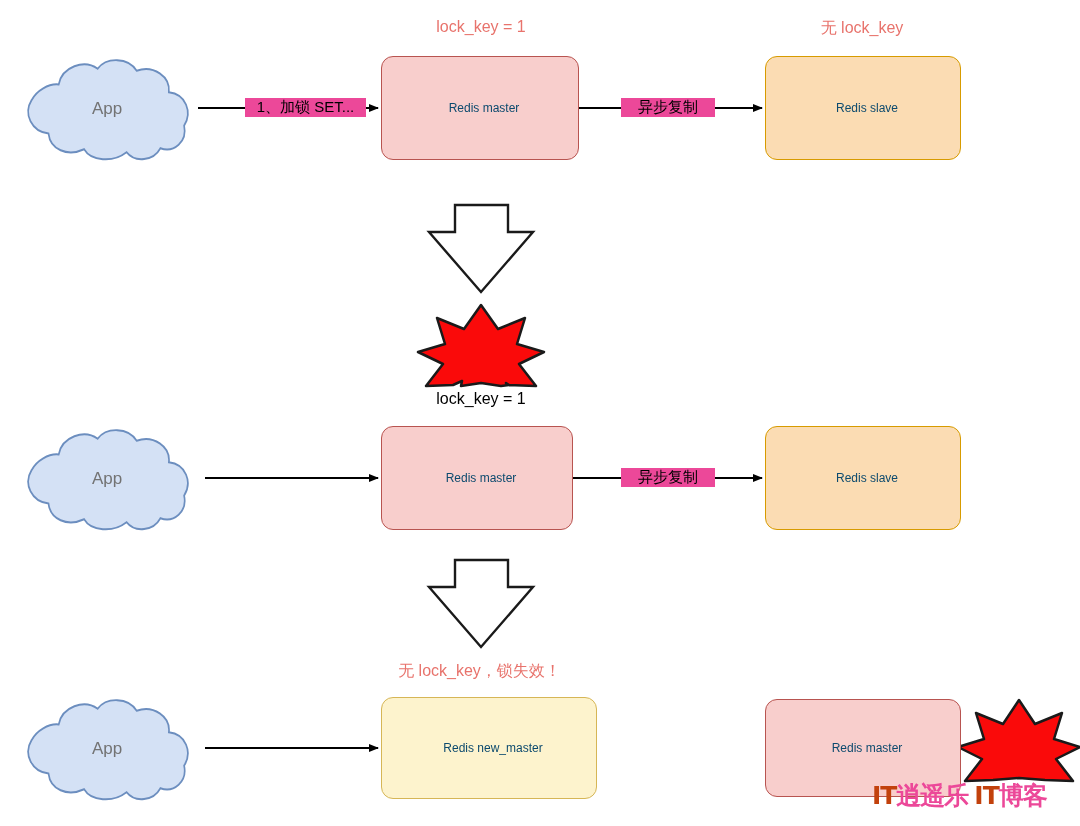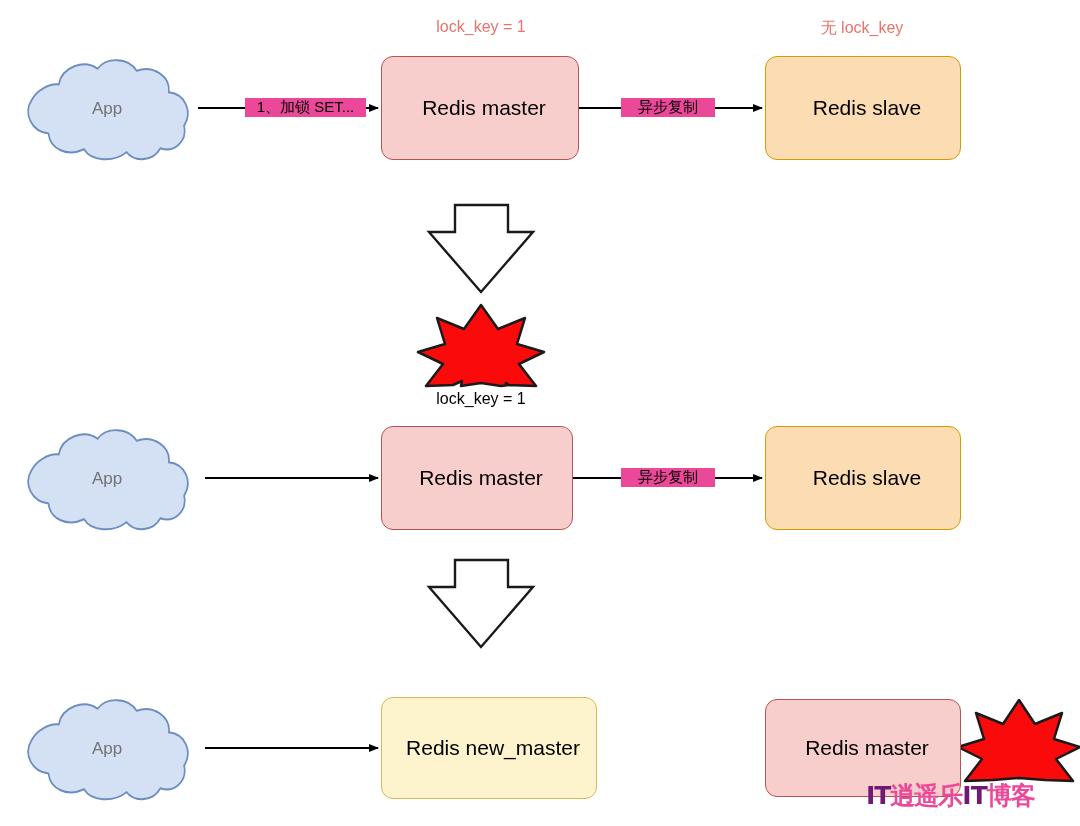--- a/index.html
+++ b/index.html
@@ -24,22 +24,22 @@
   .node {
     position: absolute;
     box-sizing: border-box;
     display: flex;
     align-items: center;
     justify-content: center;
     text-align: center;
   }
   .box {
     border-radius: 12px;
-    font-size: 21px;
-    color: #000000;
+    font-size: 12px;
+    color: #0c4a6e;
     line-height: 1.2;
     padding-left: 8px;
   }
   .box-master {
     background: #f8cecc;
     border: 1.6px solid #b85450;
   }
   .box-slave {
     background: #fbdcb3;
     border: 1.6px solid #d79b00;
@@ -94,21 +94,21 @@
   .watermark {
     position: absolute;
     left: 866px;
     top: 779px;
     font-size: 25px;
     font-weight: bold;
     letter-spacing: -1px;
     white-space: nowrap;
     font-family: "DejaVu Sans", sans-serif;
   }
-  .wm-orange { color: #701a75; }
+  .wm-orange { color: #c2410c; margin-left: 6px; }
   .wm-dark { color: #ec4899; font-family: Liberation Mono, monospace; }
 </style>
 </head>
 <body>
 
 <div id="canvas">
 
   <svg class="svg-layer" viewBox="0 0 1080 826">
     <defs>
       <marker id="arrowhead" markerWidth="10" markerHeight="8" refX="9" refY="4" orient="auto" markerUnits="userSpaceOnUse">
@@ -187,20 +187,21 @@
   <div class="node box box-master" style="left:381px; top:426px; width:192px; height:104px;">
     <span>Redis master</span>
   </div>
 
   <div class="node box box-slave" style="left:765px; top:426px; width:196px; height:104px;">
     <span>Redis slave</span>
   </div>
 
   <div class="edge-label" style="left:621px; top:468px; width:90px;">异步复制</div>
 
+  <div class="caption caption-red" style="left:372px; top:661px; width:215px;">无 lock_key，锁失效！</div>
 
   <div class="cloud-wrap" style="left:18px; top:695px; width:178px; height:108px;">
     <div class="cloud-label">App</div>
   </div>
 
   <div class="node box box-new-master" style="left:381px; top:697px; width:216px; height:102px;">
     <span>Redis new_master</span>
   </div>
 
   <div class="node box box-master" style="left:765px; top:699px; width:196px; height:98px;">

